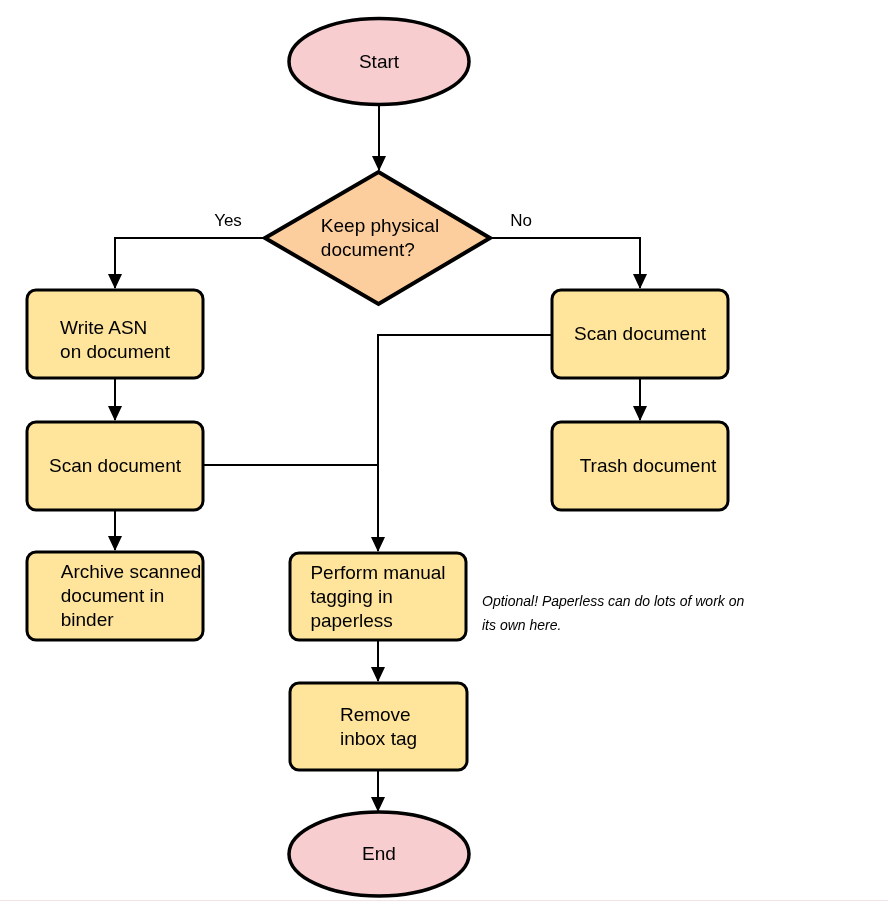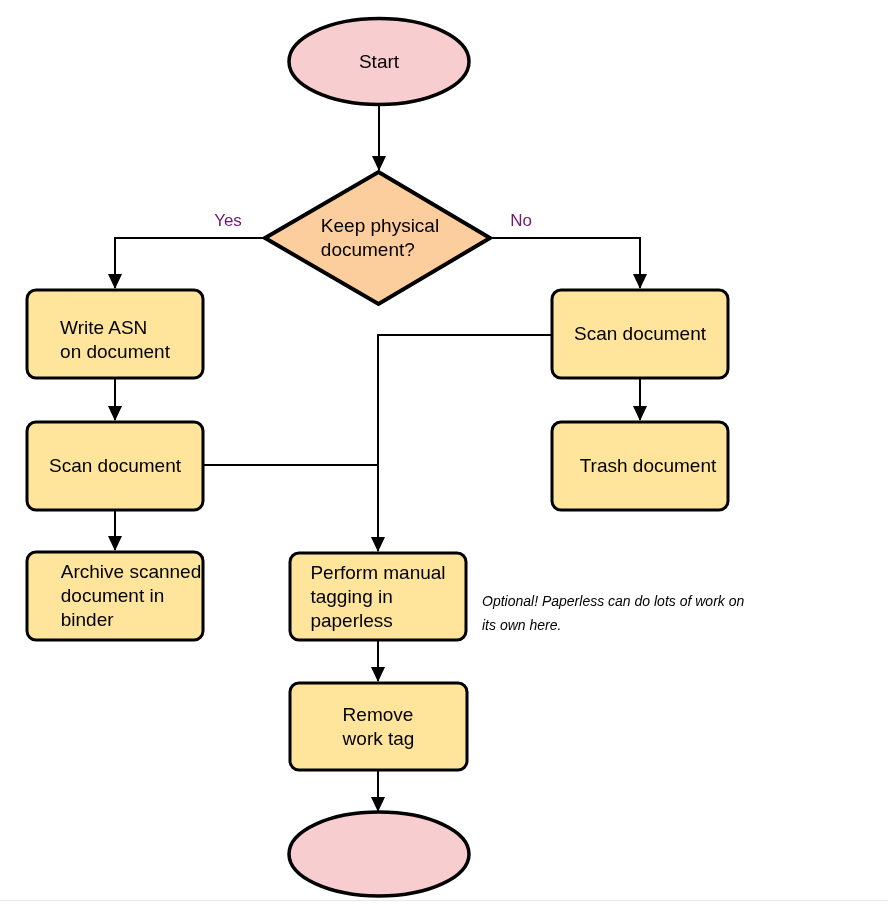--- a/index.html
+++ b/index.html
@@ -20,21 +20,21 @@
     text-align: left;
     white-space: pre-line;
     font-size: 19px;
     line-height: 24px;
     color: #000000;
   }
   .edge-label {
     position: absolute;
     font-size: 17px;
     line-height: 20px;
-    color: #701a75;
+    color: #000000;
     text-align: center;
     white-space: nowrap;
   }
   .annotation {
     position: absolute;
     left: 482px;
     top: 589px;
     width: 404px;
     font-size: 14px;
     font-style: italic;
@@ -121,21 +121,22 @@
   <div class="label lbl-scan-left">Scan document</div>
   <div class="label lbl-archive">Archive scanned
 document in
 binder</div>
   <div class="label lbl-scan-right">Scan document</div>
   <div class="label lbl-trash">Trash document</div>
   <div class="label lbl-tagging">Perform manual
 tagging in
 paperless</div>
   <div class="label lbl-remove">Remove
-work tag</div>
+inbox tag</div>
+  <div class="label lbl-end">End</div>
 
   <div class="edge-label lbl-yes">Yes</div>
   <div class="edge-label lbl-no">No</div>
 
   <div class="annotation">Optional! Paperless can do lots of work on
 its own here.</div>
 
   <div class="bottom-divider"></div>
 
 </div>

